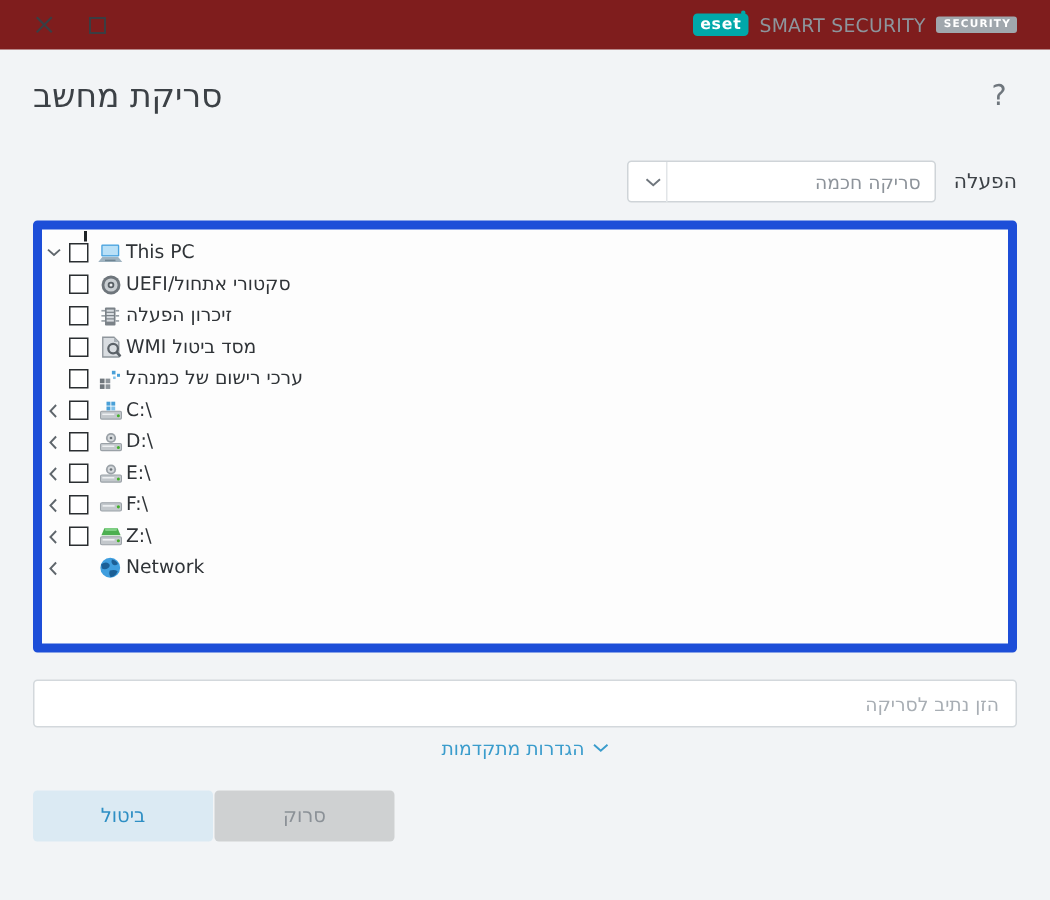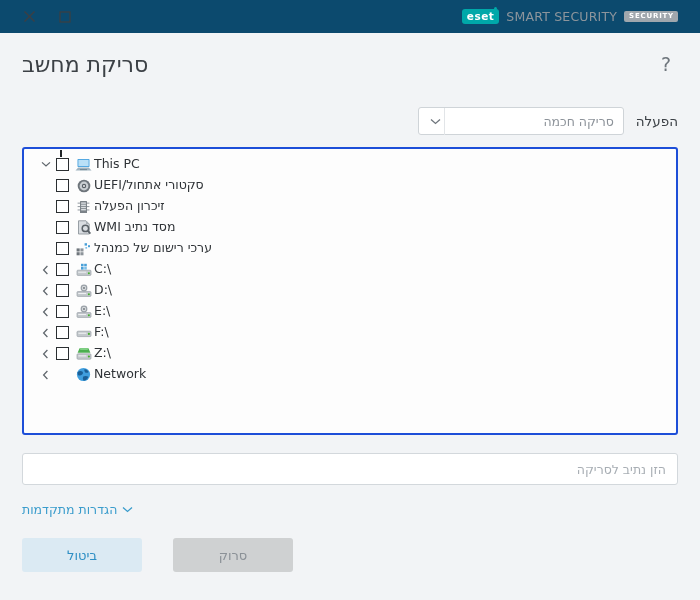--- a/index.html
+++ b/index.html
@@ -13,21 +13,21 @@
   body {
     font-family: "DejaVu Sans", "Liberation Sans", sans-serif;
     background: #f2f4f6;
     color: #3c4146;
     -webkit-font-smoothing: antialiased;
   }
 
   
   .titlebar {
     height: 33px;
-    background: #0c4a6e;
+    background: #7f1d1d;
     display: flex;
     align-items: center;
     padding: 0 14px 0 18px;
     direction: ltr;
   }
   .win-buttons {
     display: flex;
     align-items: center;
     gap: 14px;
   }
@@ -170,26 +170,25 @@
     display: flex;
     align-items: center;
     justify-content: center;
     color: #6f767d;
   }
 
   
   .tree-panel {
     height: 288px;
     background: #fdfdfd;
-    border: 2px solid #1d4ed8;
+    border: 6px solid #1d4ed8;
     border-radius: 3px;
     position: relative;
     overflow: hidden;
     padding-top: 5px;
-    padding-left: 14px;
   }
   .caret-mark {
     position: absolute;
     top: 1px;
     right: 614px;
     width: 2px;
     height: 7px;
     background: #1f2326;
   }
 
@@ -262,23 +261,23 @@
     font-size: 12.5px;
     color: #3c4146;
     text-align: right;
     direction: rtl;
   }
   .path-input input::placeholder { color: #a8aeb4; }
 
   
   .advanced-row {
     display: flex;
-    justify-content: flex-end;
-    align-items: center;
-    margin-top: 14px;
+    justify-content: center;
+    align-items: center;
+    margin-top: 3px;
     height: 20px;
   }
   .advanced-link {
     display: inline-flex;
     align-items: center;
     gap: 5px;
     color: #3a9ccc;
     font-size: 12.5px;
     cursor: pointer;
     text-decoration: none;
@@ -291,21 +290,21 @@
     display: inline-flex;
     align-items: center;
     color: #3a9ccc;
   }
 
   
   .footer {
     display: flex;
     flex-direction: row;
     align-items: center;
-    gap: 31px;
+    gap: 1px;
     padding: 0 22px;
     margin-top: 19px;
     direction: ltr;
     justify-content: flex-start;
   }
   .btn {
     height: 34px;
     border: none;
     border-radius: 3px;
     font-family: inherit;
@@ -446,21 +445,21 @@
           <span class="expander empty"></span>
           <span class="tree-checkbox"></span>
           <span class="tree-icon">
             <svg width="14" height="15" viewBox="0 0 14 15">
               <path d="M1.5 0.8 L9 0.8 L12.2 4 L12.2 14 L1.5 14 Z" fill="#d9dde1" stroke="#8f969c" stroke-width="0.9"></path>
               <path d="M9 0.8 L9 4 L12.2 4 Z" fill="#a9b0b6"></path>
               <circle cx="8.4" cy="8.4" r="3.2" fill="none" stroke="#5b6268" stroke-width="1.5"></circle>
               <line x1="10.7" y1="10.7" x2="13.4" y2="13.6" stroke="#5b6268" stroke-width="1.7"></line>
             </svg>
           </span>
-          <span class="tree-label">מסד נתיב WMI</span>
+          <span class="tree-label">מסד ביטול WMI</span>
         </div>
         <div class="tree-row">
           <span class="expander empty"></span>
           <span class="tree-checkbox"></span>
           <span class="tree-icon">
             <svg width="15" height="14" viewBox="0 0 15 14">
               <rect x="0.6" y="6.4" width="3.1" height="3.1" fill="#6f767c"></rect>
               <rect x="0.6" y="10.2" width="3.1" height="3.1" fill="#6f767c"></rect>
               <rect x="4.4" y="6.4" width="3.1" height="3.1" fill="#8d949a"></rect>
               <rect x="4.4" y="10.2" width="3.1" height="3.1" fill="#8d949a"></rect>

